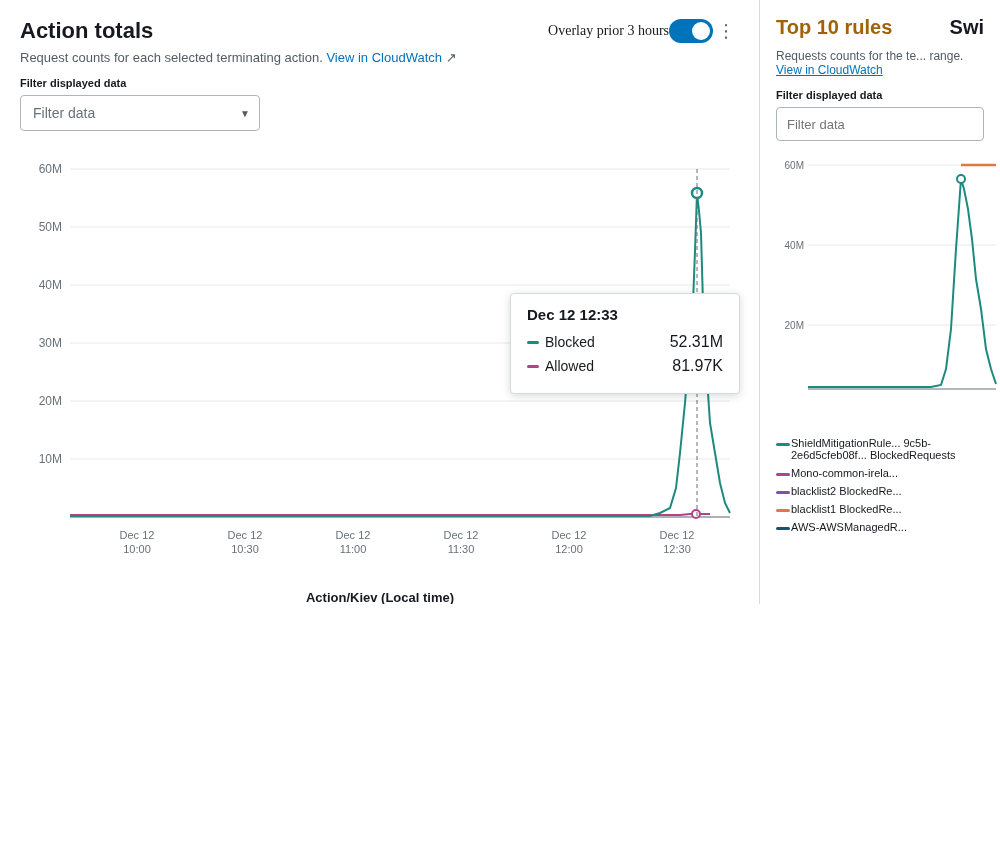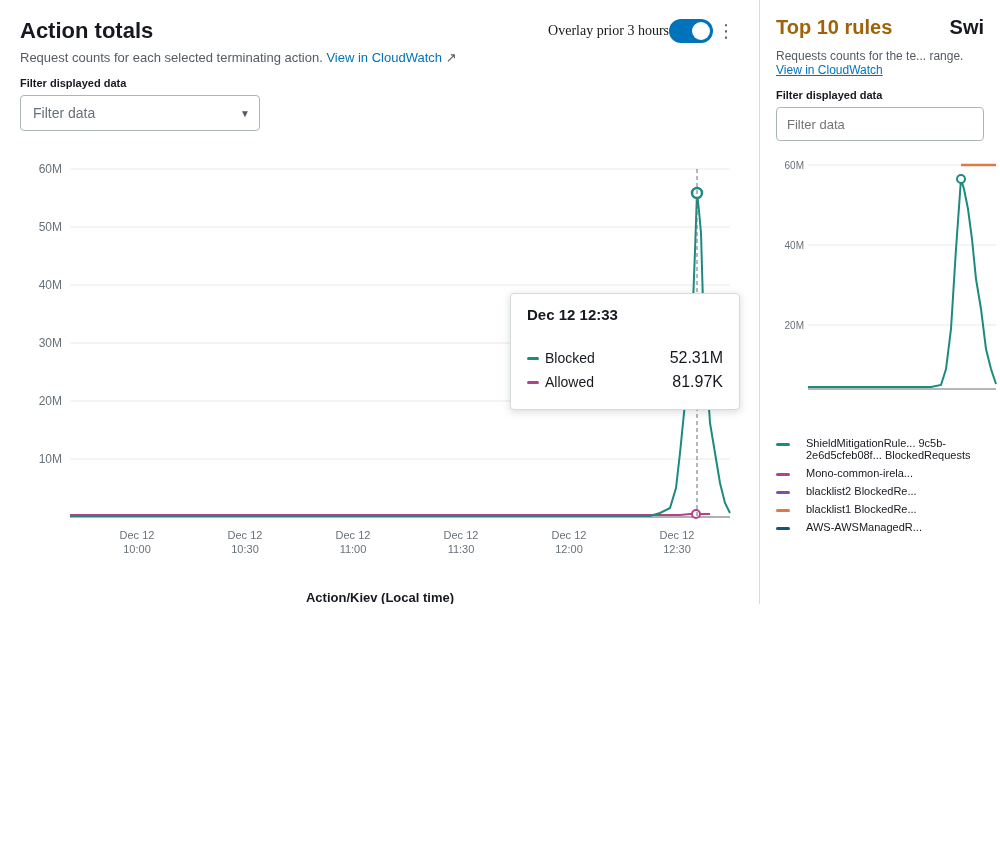--- a/index.html
+++ b/index.html
@@ -161,21 +161,21 @@
       border: 1px solid #d5dbdb;
       border-radius: 4px;
       box-shadow: 0 2px 8px rgba(0,0,0,0.15);
       padding: 12px 16px;
       min-width: 230px;
       z-index: 10;
     }
     .tooltip-date {
       font-size: 15px;
       font-weight: 700;
-      margin-bottom: 26px;
+      margin-bottom: 10px;
     }
     .tooltip-row {
       display: flex;
       align-items: center;
       justify-content: space-between;
       gap: 16px;
       margin-bottom: 6px;
     }
     .tooltip-label {
       display: flex;
@@ -220,21 +220,21 @@
     .right-chart-area {
       height: 280px;
       position: relative;
     }
     .right-legend {
       margin-top: 8px;
     }
     .right-legend-item {
       display: flex;
       align-items: flex-start;
-      gap: 16px;
+      gap: 1px;
       font-size: 11px;
       color: #16191f;
       margin-bottom: 6px;
     }
     .right-legend-color {
       width: 14px;
       height: 3px;
       border-radius: 2px;
       flex-shrink: 0;
       margin-top: 6px;

